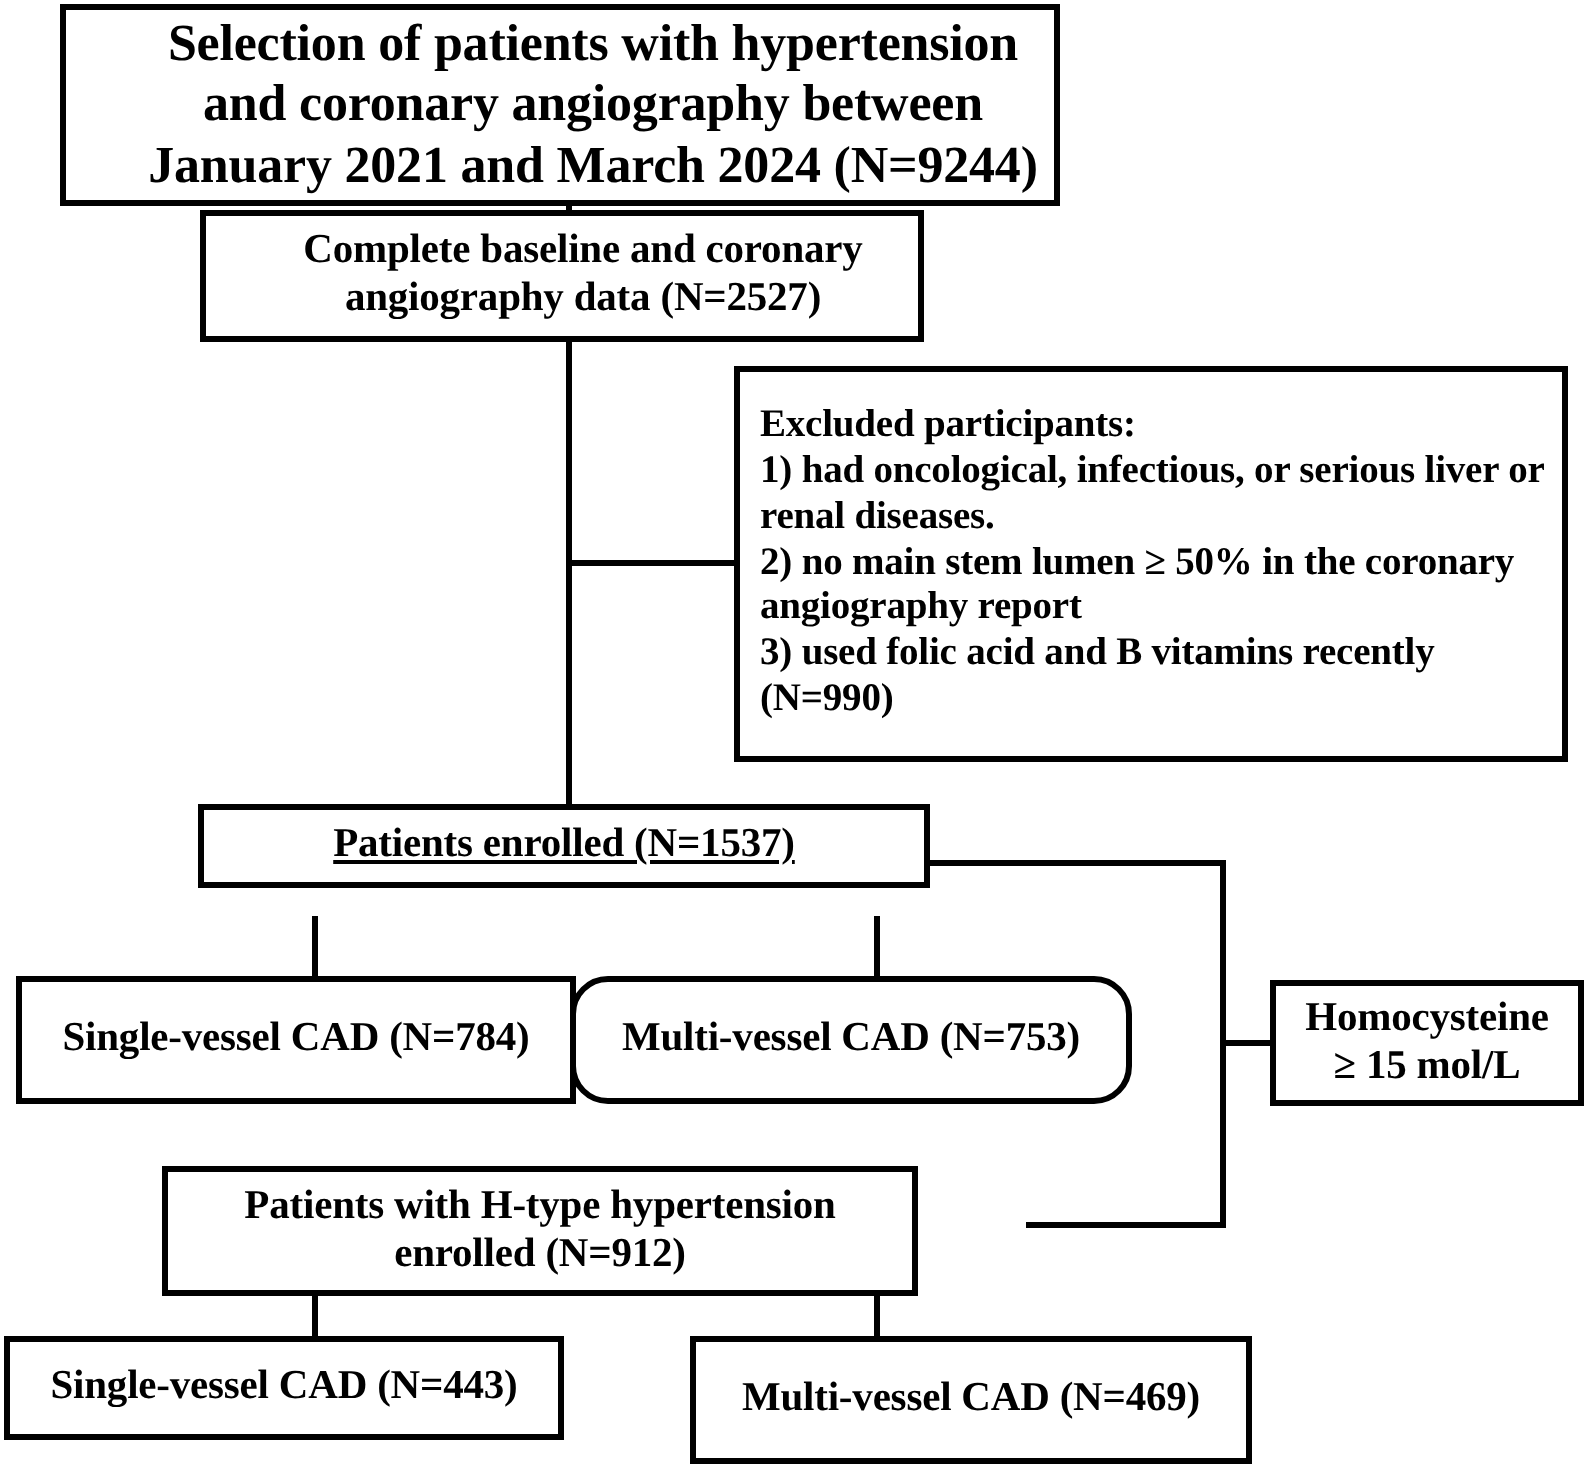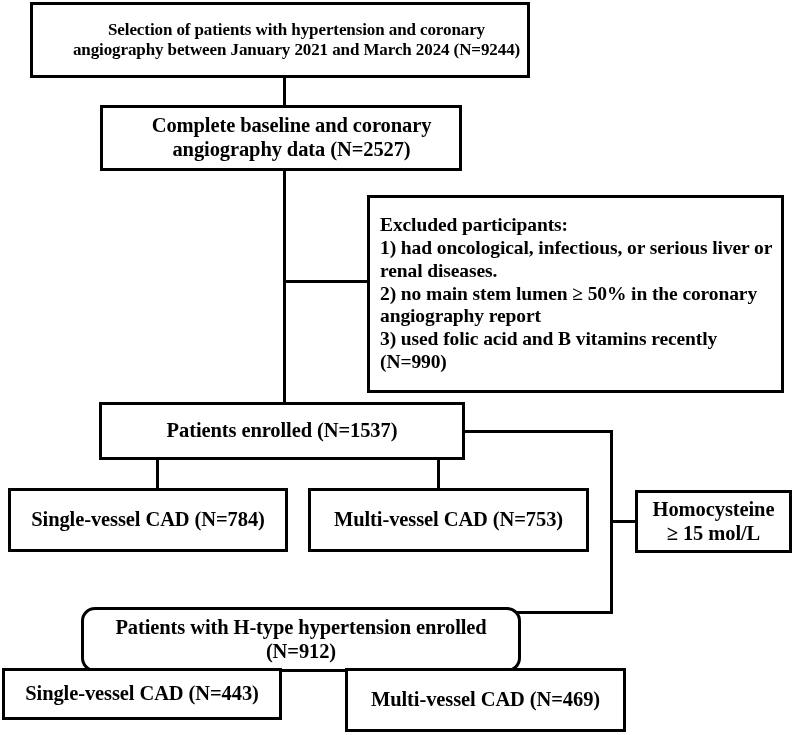--- a/index.html
+++ b/index.html
@@ -36,36 +36,35 @@
   .box .txt {
     display: block;
     width: 100%;
     padding: 0 6px;
     box-sizing: border-box;
     white-space: pre-line;
   }
   .box.left-align {
     justify-content: flex-start;
     text-align: left;
-    margin-top: 12px;
   }
   .box.left-align .txt {
     padding: 0 8px 0 10px;
     text-align: left;
   }
 
   
-  #box-selection      { left: 30px;  top: 2px;   width: 500px; height: 76px;  font-size: 17px; padding-left: 33px; }
+  #box-selection      { left: 30px;  top: 2px;   width: 500px; height: 101px;  font-size: 26px; padding-left: 33px; }
   #box-complete       { left: 100px; top: 105px; width: 362px; height: 66px;  font-size: 20.5px; padding-left: 21px; }
   #box-excluded       { left: 367px; top: 183px; width: 417px; height: 198px; font-size: 19.5px; }
-  #box-enrolled       { left: 99px;  top: 402px; width: 366px; height: 58px;  font-size: 20.5px; }
+  #box-enrolled       { left: 99px;  top: 402px; width: 366px; height: 42px;  font-size: 20.5px; text-decoration: underline; }
   #box-single-784     { left: 8px;   top: 488px; width: 280px; height: 64px;  font-size: 20.5px; }
-  #box-multi-753      { left: 308px; top: 488px; width: 281px; height: 64px;  font-size: 20.5px; }
+  #box-multi-753      { left: 285px; top: 488px; width: 281px; height: 64px;  font-size: 20.5px; border-radius: 19px; }
   #box-homocysteine   { left: 635px; top: 490px; width: 157px; height: 63px;  font-size: 20.5px; }
-  #box-htype          { left: 81px;  top: 607px; width: 440px; height: 65px;  font-size: 20.5px; border-radius: 14px; }
+  #box-htype          { left: 81px;  top: 583px; width: 378px; height: 65px;  font-size: 20.5px; }
   #box-single-443     { left: 2px;   top: 668px; width: 280px; height: 52px;  font-size: 20.5px; }
   #box-multi-469      { left: 297px; top: 668px; width: 281px; height: 64px;  font-size: 20.5px; margin-left: 48px; }
 
   
   .conn {
     position: absolute;
     background: #000000;
     z-index: 1;
   }
   .conn.v { width: 3px; }

